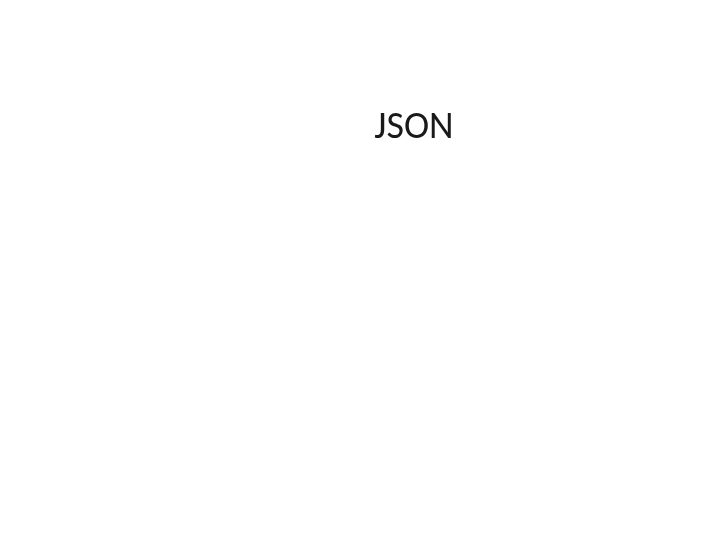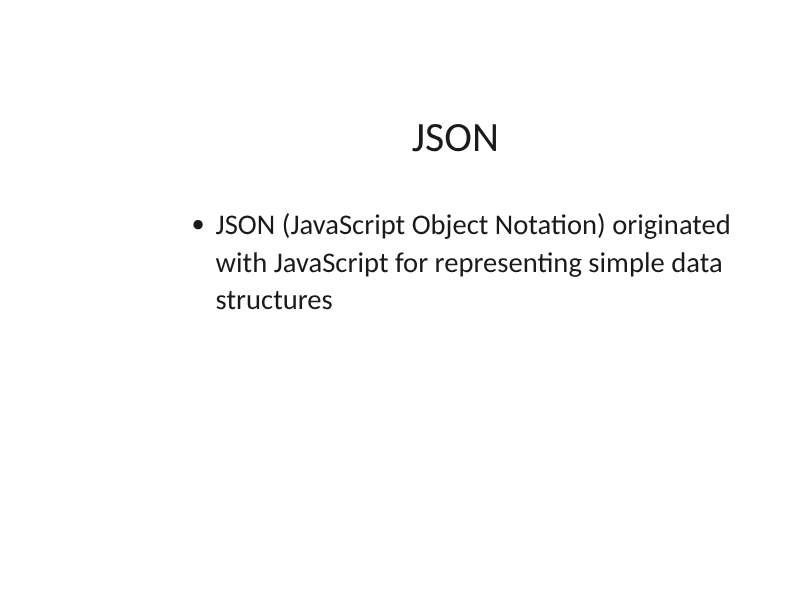--- a/index.html
+++ b/index.html
@@ -46,18 +46,13 @@
       left: 6px;
       top: 0;
       font-size: 24px;
     }
   </style>
 </head>
 <body>
 
 <div class="slide">
   <h1 class="title">JSON</h1>
-  <div class="content">
-    <ul class="bullet-list">
-      <li class="bullet-item">JSON (JavaScript Object Notation) originated with JavaScript for representing simple data structures</li>
-    </ul>
-  </div>
 </div>
 
 </body></html>

